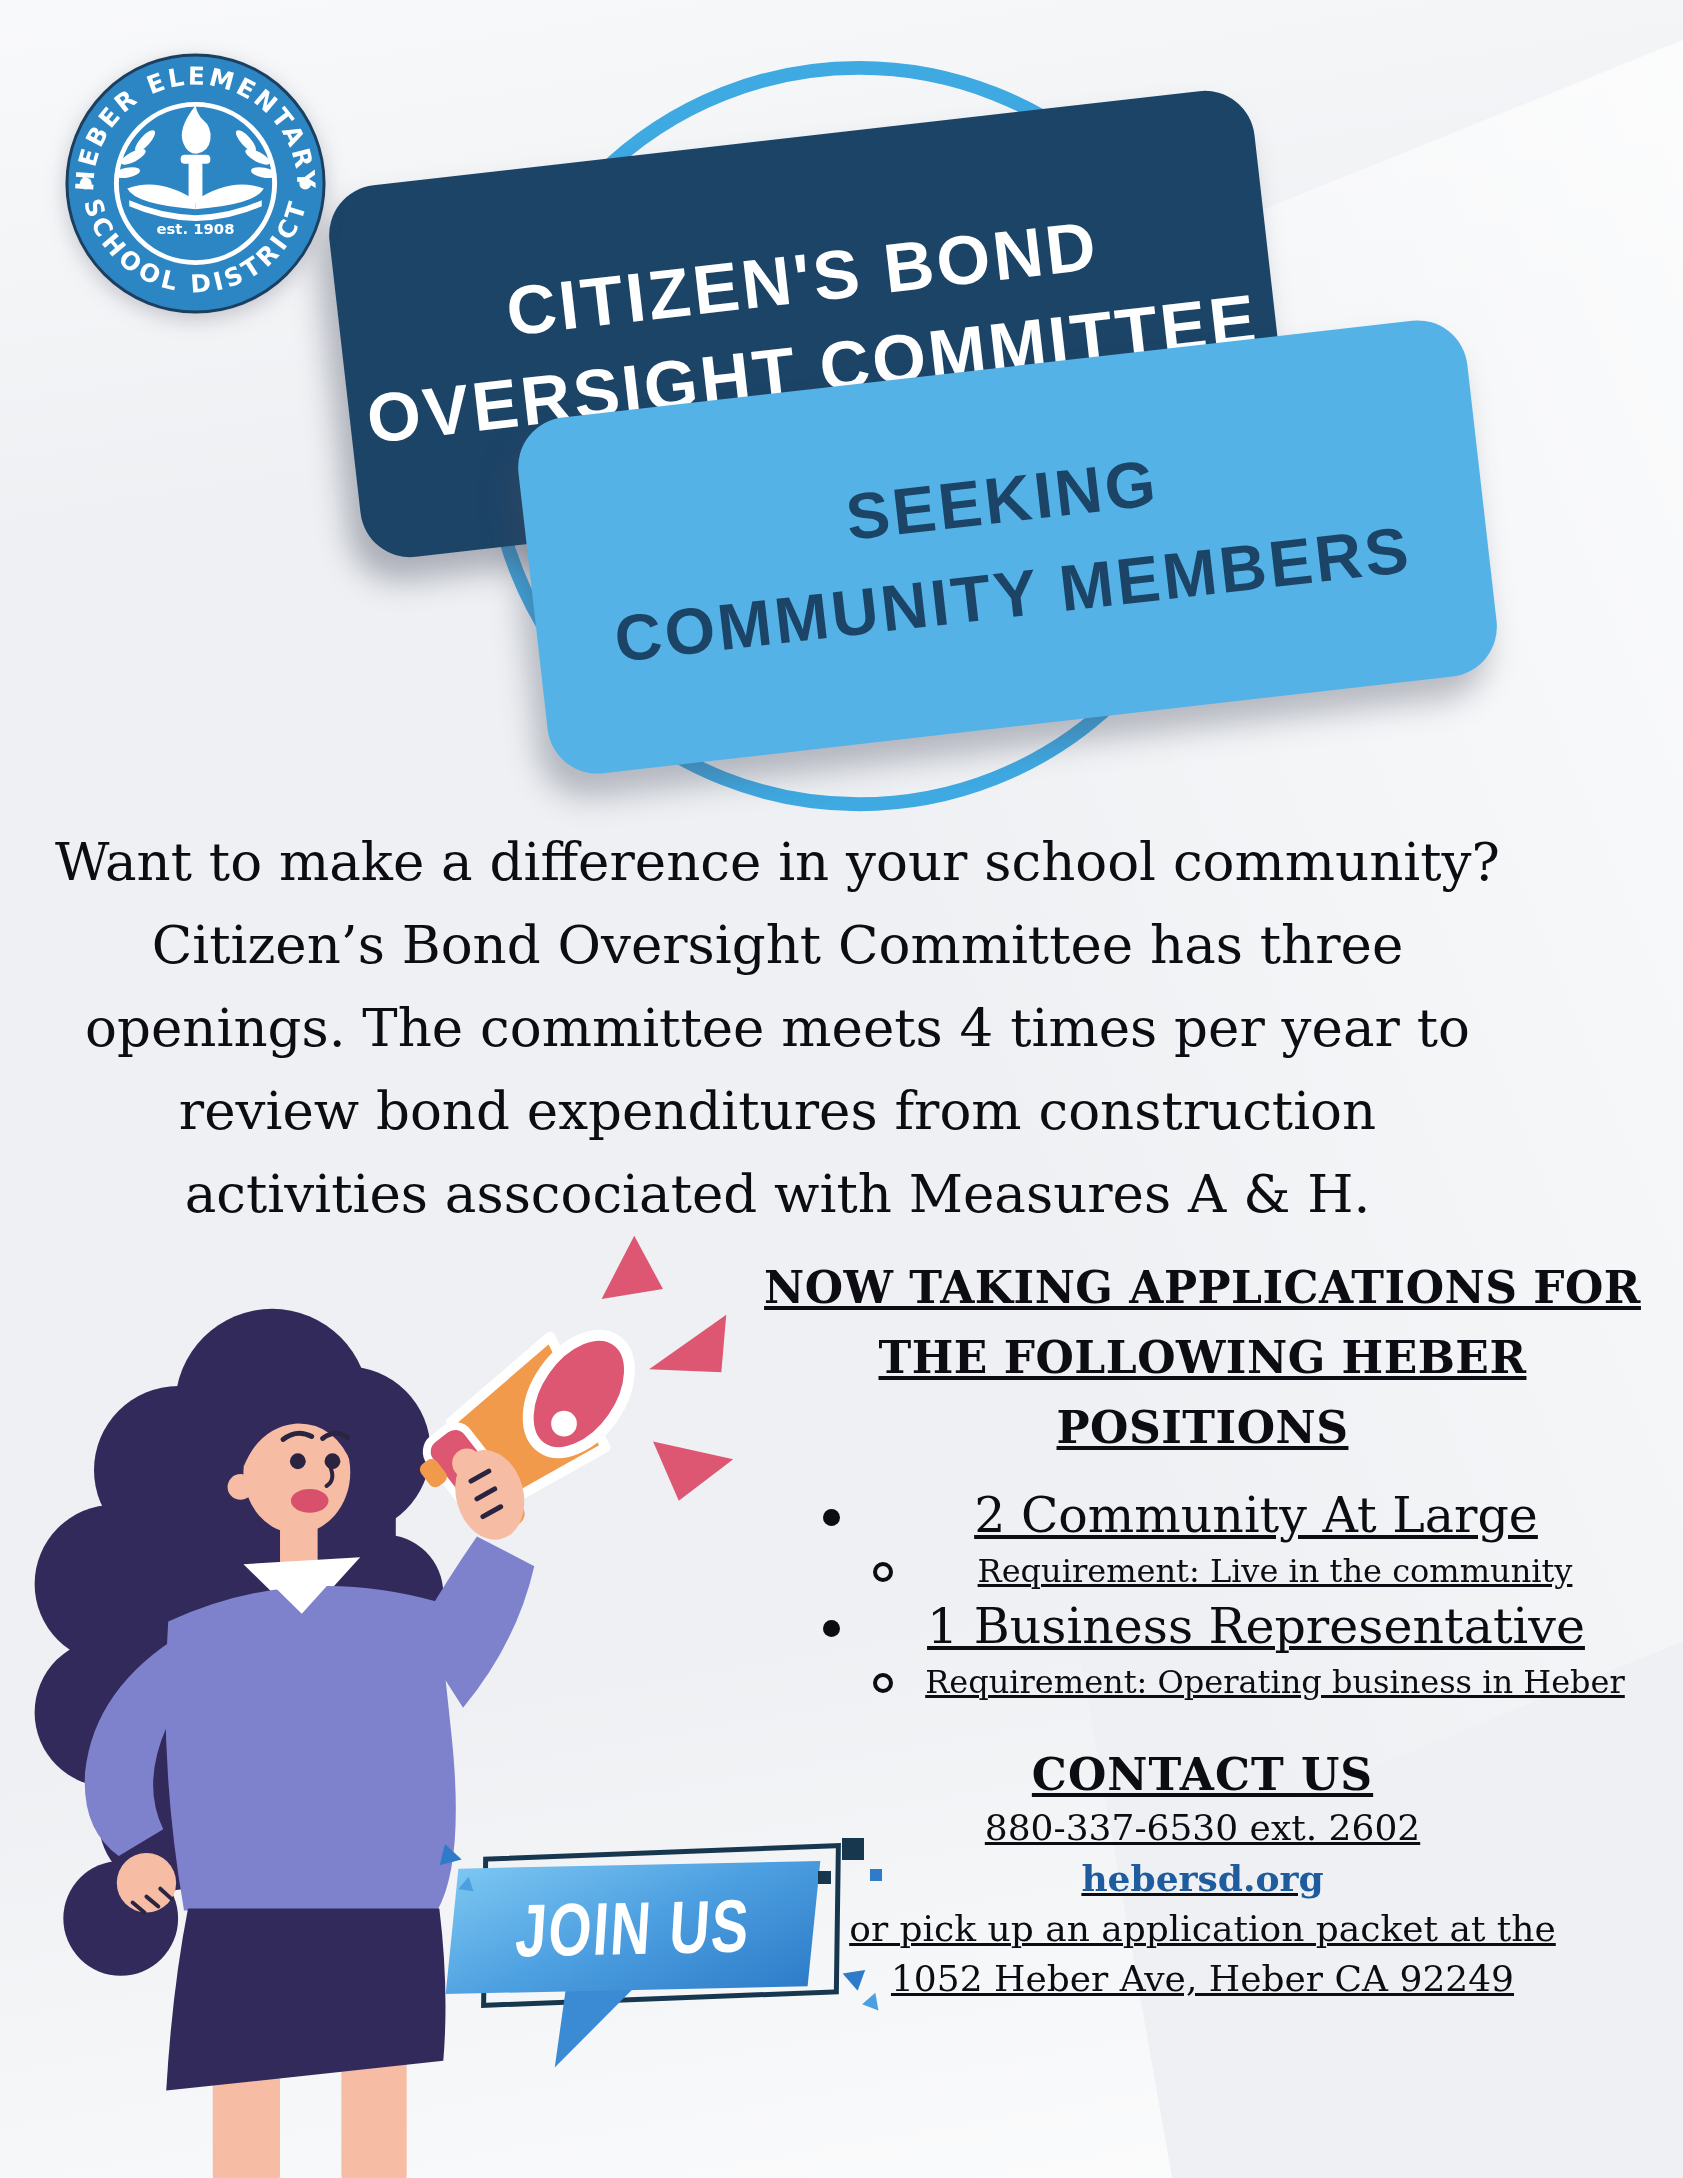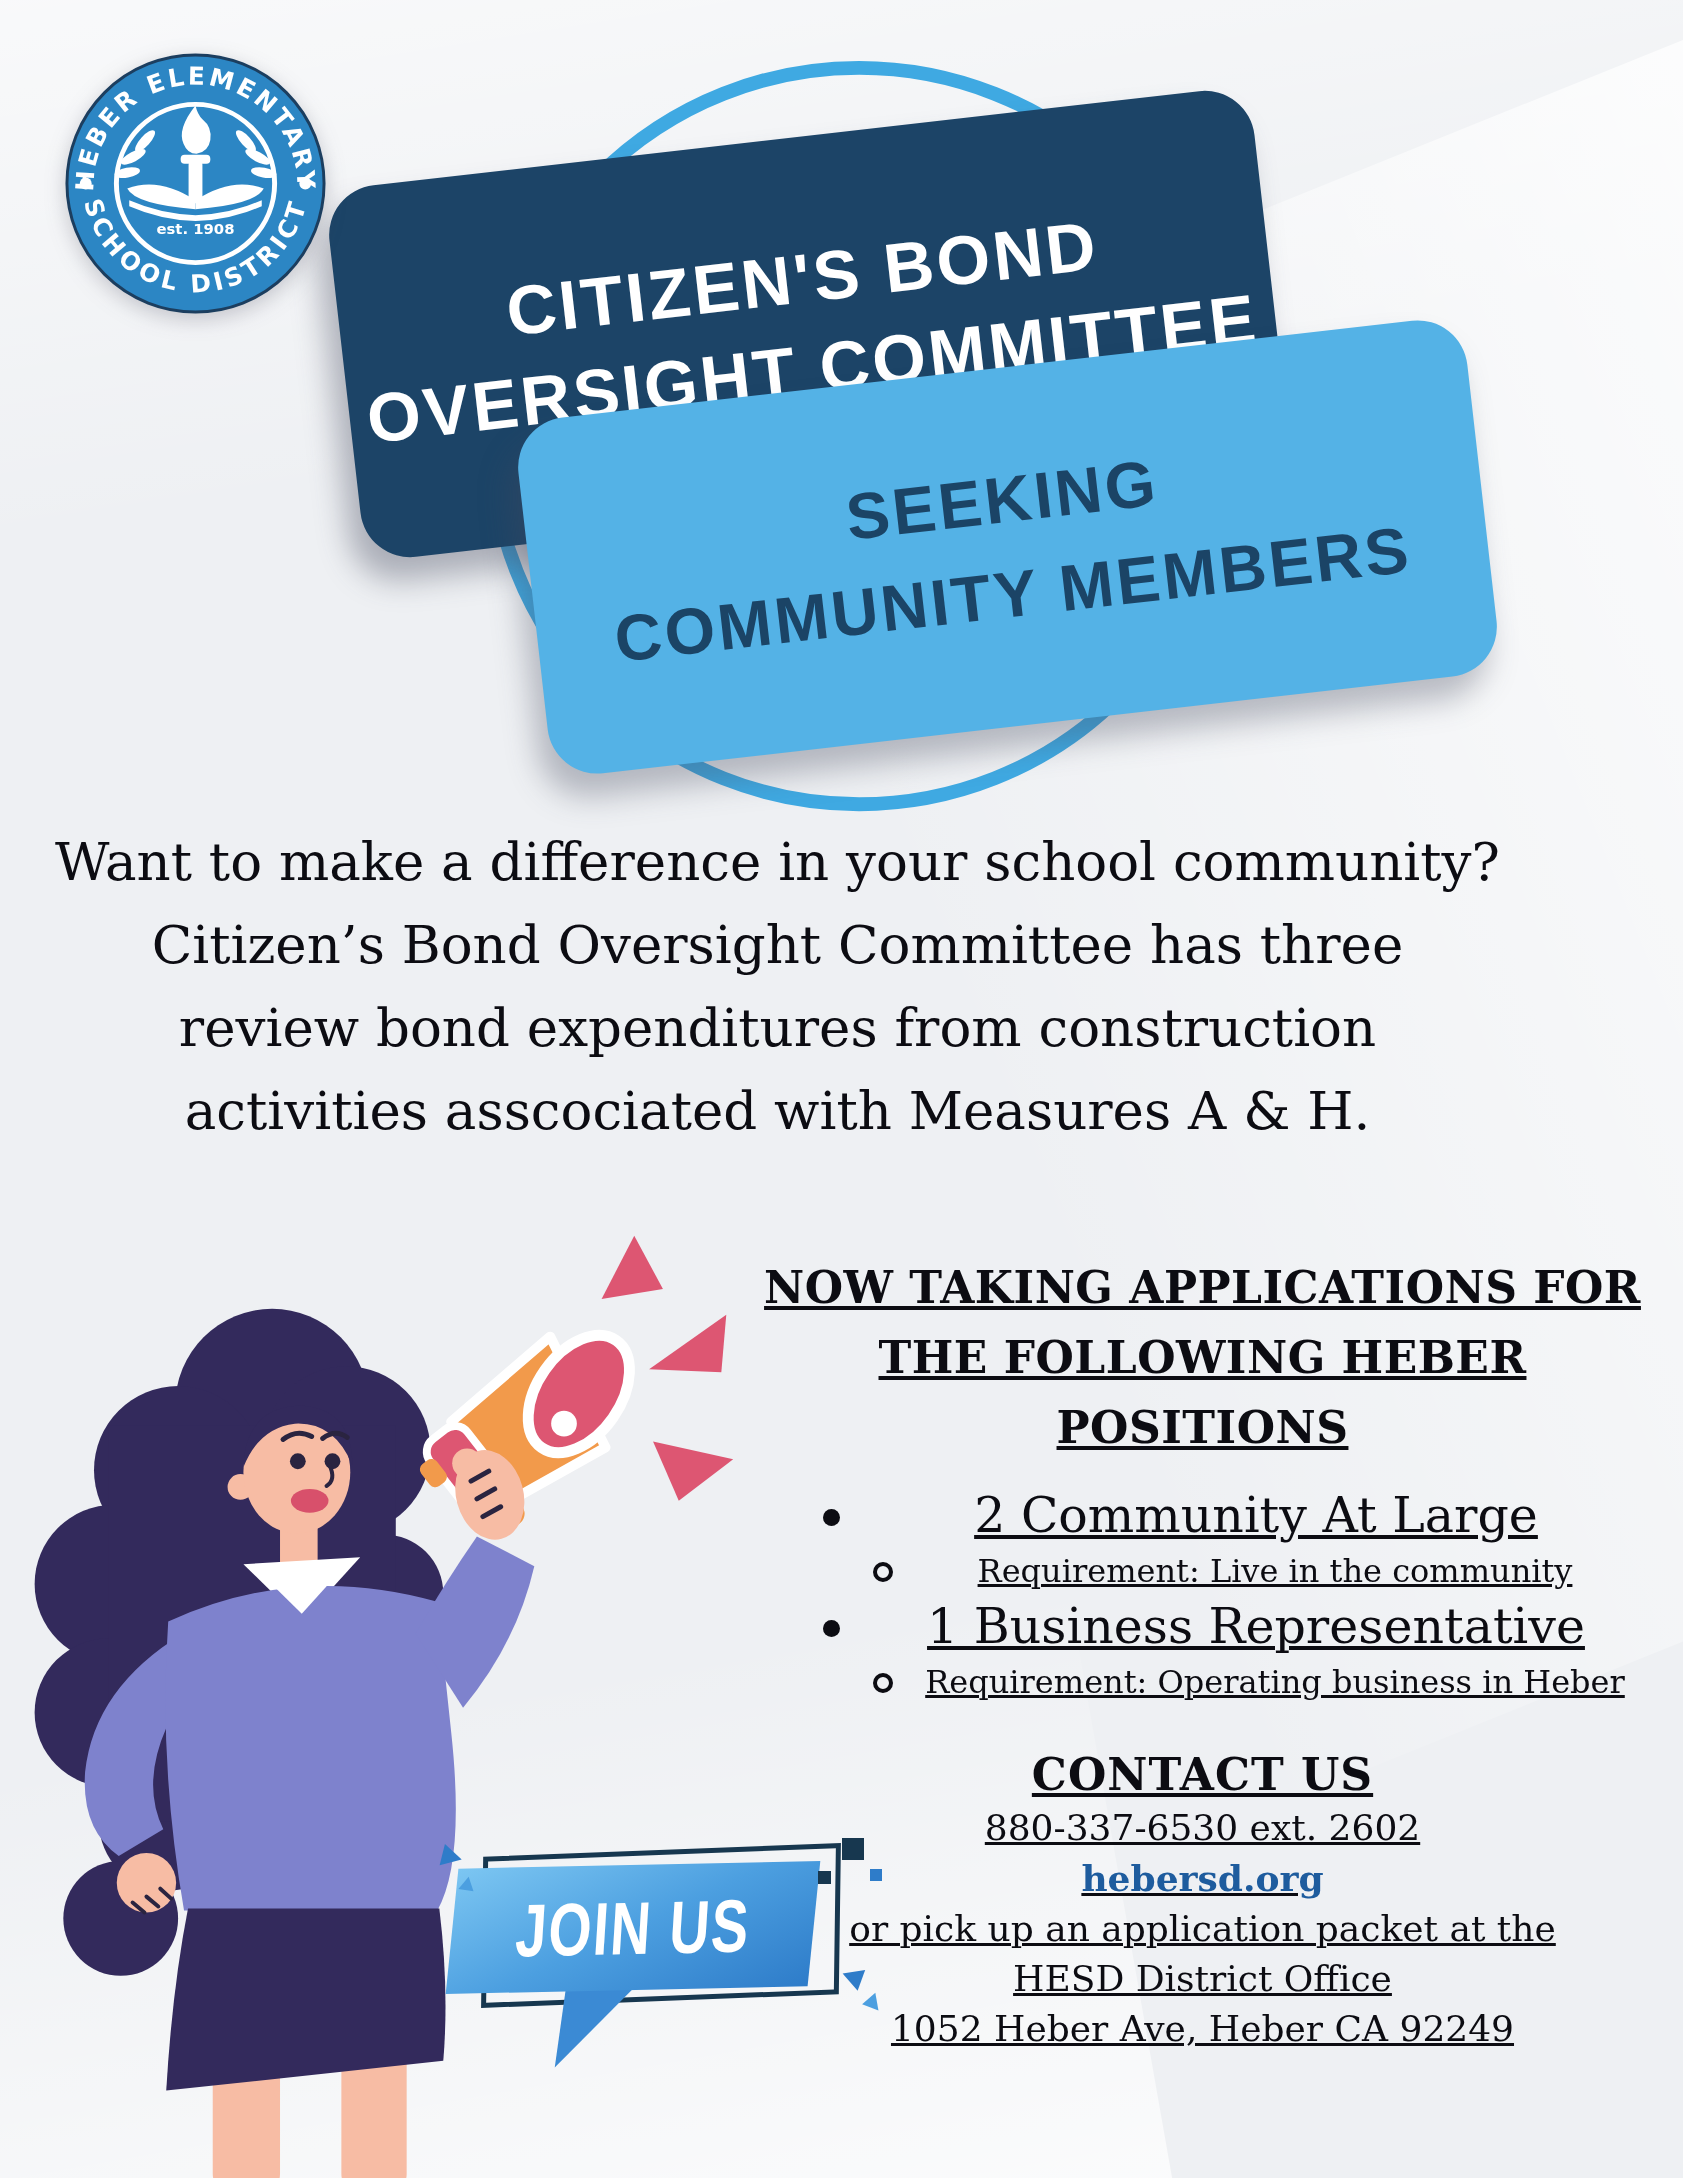--- a/index.html
+++ b/index.html
@@ -138,20 +138,21 @@
         <ellipse cx="198" cy="108" rx="14" ry="5" transform="rotate(28 198 108)"></ellipse>
         <ellipse cx="204" cy="124" rx="13" ry="5" transform="rotate(10 204 124)"></ellipse>
       </g>
       <text x="135" y="186" font-size="15" font-weight="bold" text-anchor="middle" fill="#ffffff">est. 1908</text>
     </g>
   </svg>
 
   <div class="intro">
     <div>Want to make a difference in your school community?</div>
     <div>Citizen’s Bond Oversight Committee has three</div>
+    <div>openings. The committee meets 4 times per year to</div>
     <div>review bond expenditures from construction</div>
     <div>activities asscociated with Measures A &amp; H.</div>
   </div>
 
   <div class="right-col">
     <div class="positions-heading">
       <div>NOW TAKING APPLICATIONS FOR</div>
       <div>THE FOLLOWING HEBER</div>
       <div>POSITIONS</div>
     </div>
@@ -159,21 +160,20 @@
       <div class="pos-item">2 Community At Large</div>
       <div class="pos-req">Requirement: Live in the community</div>
       <div class="pos-item">1 Business Representative</div>
       <div class="pos-req">Requirement: Operating business in Heber</div>
     </div>
     <div class="contact">
       <div class="contact-heading">CONTACT US</div>
       <div class="contact-line">880-337-6530 ext. 2602</div>
       <div class="contact-line"><a class="contact-link" style="color:#1e5c9e">hebersd.org</a></div>
       <div class="contact-line">or pick up an application packet at the</div>
-      <div class="contact-line">HESD District Office</div>
       <div class="contact-line">1052 Heber Ave, Heber CA 92249</div>
     </div>
   </div>
 
   <div class="join-badge">
     <div class="join-outline"></div>
     <div class="join-tail"></div>
     <div class="join-fill">
       <span class="join-text">JOIN US</span>
     </div>

